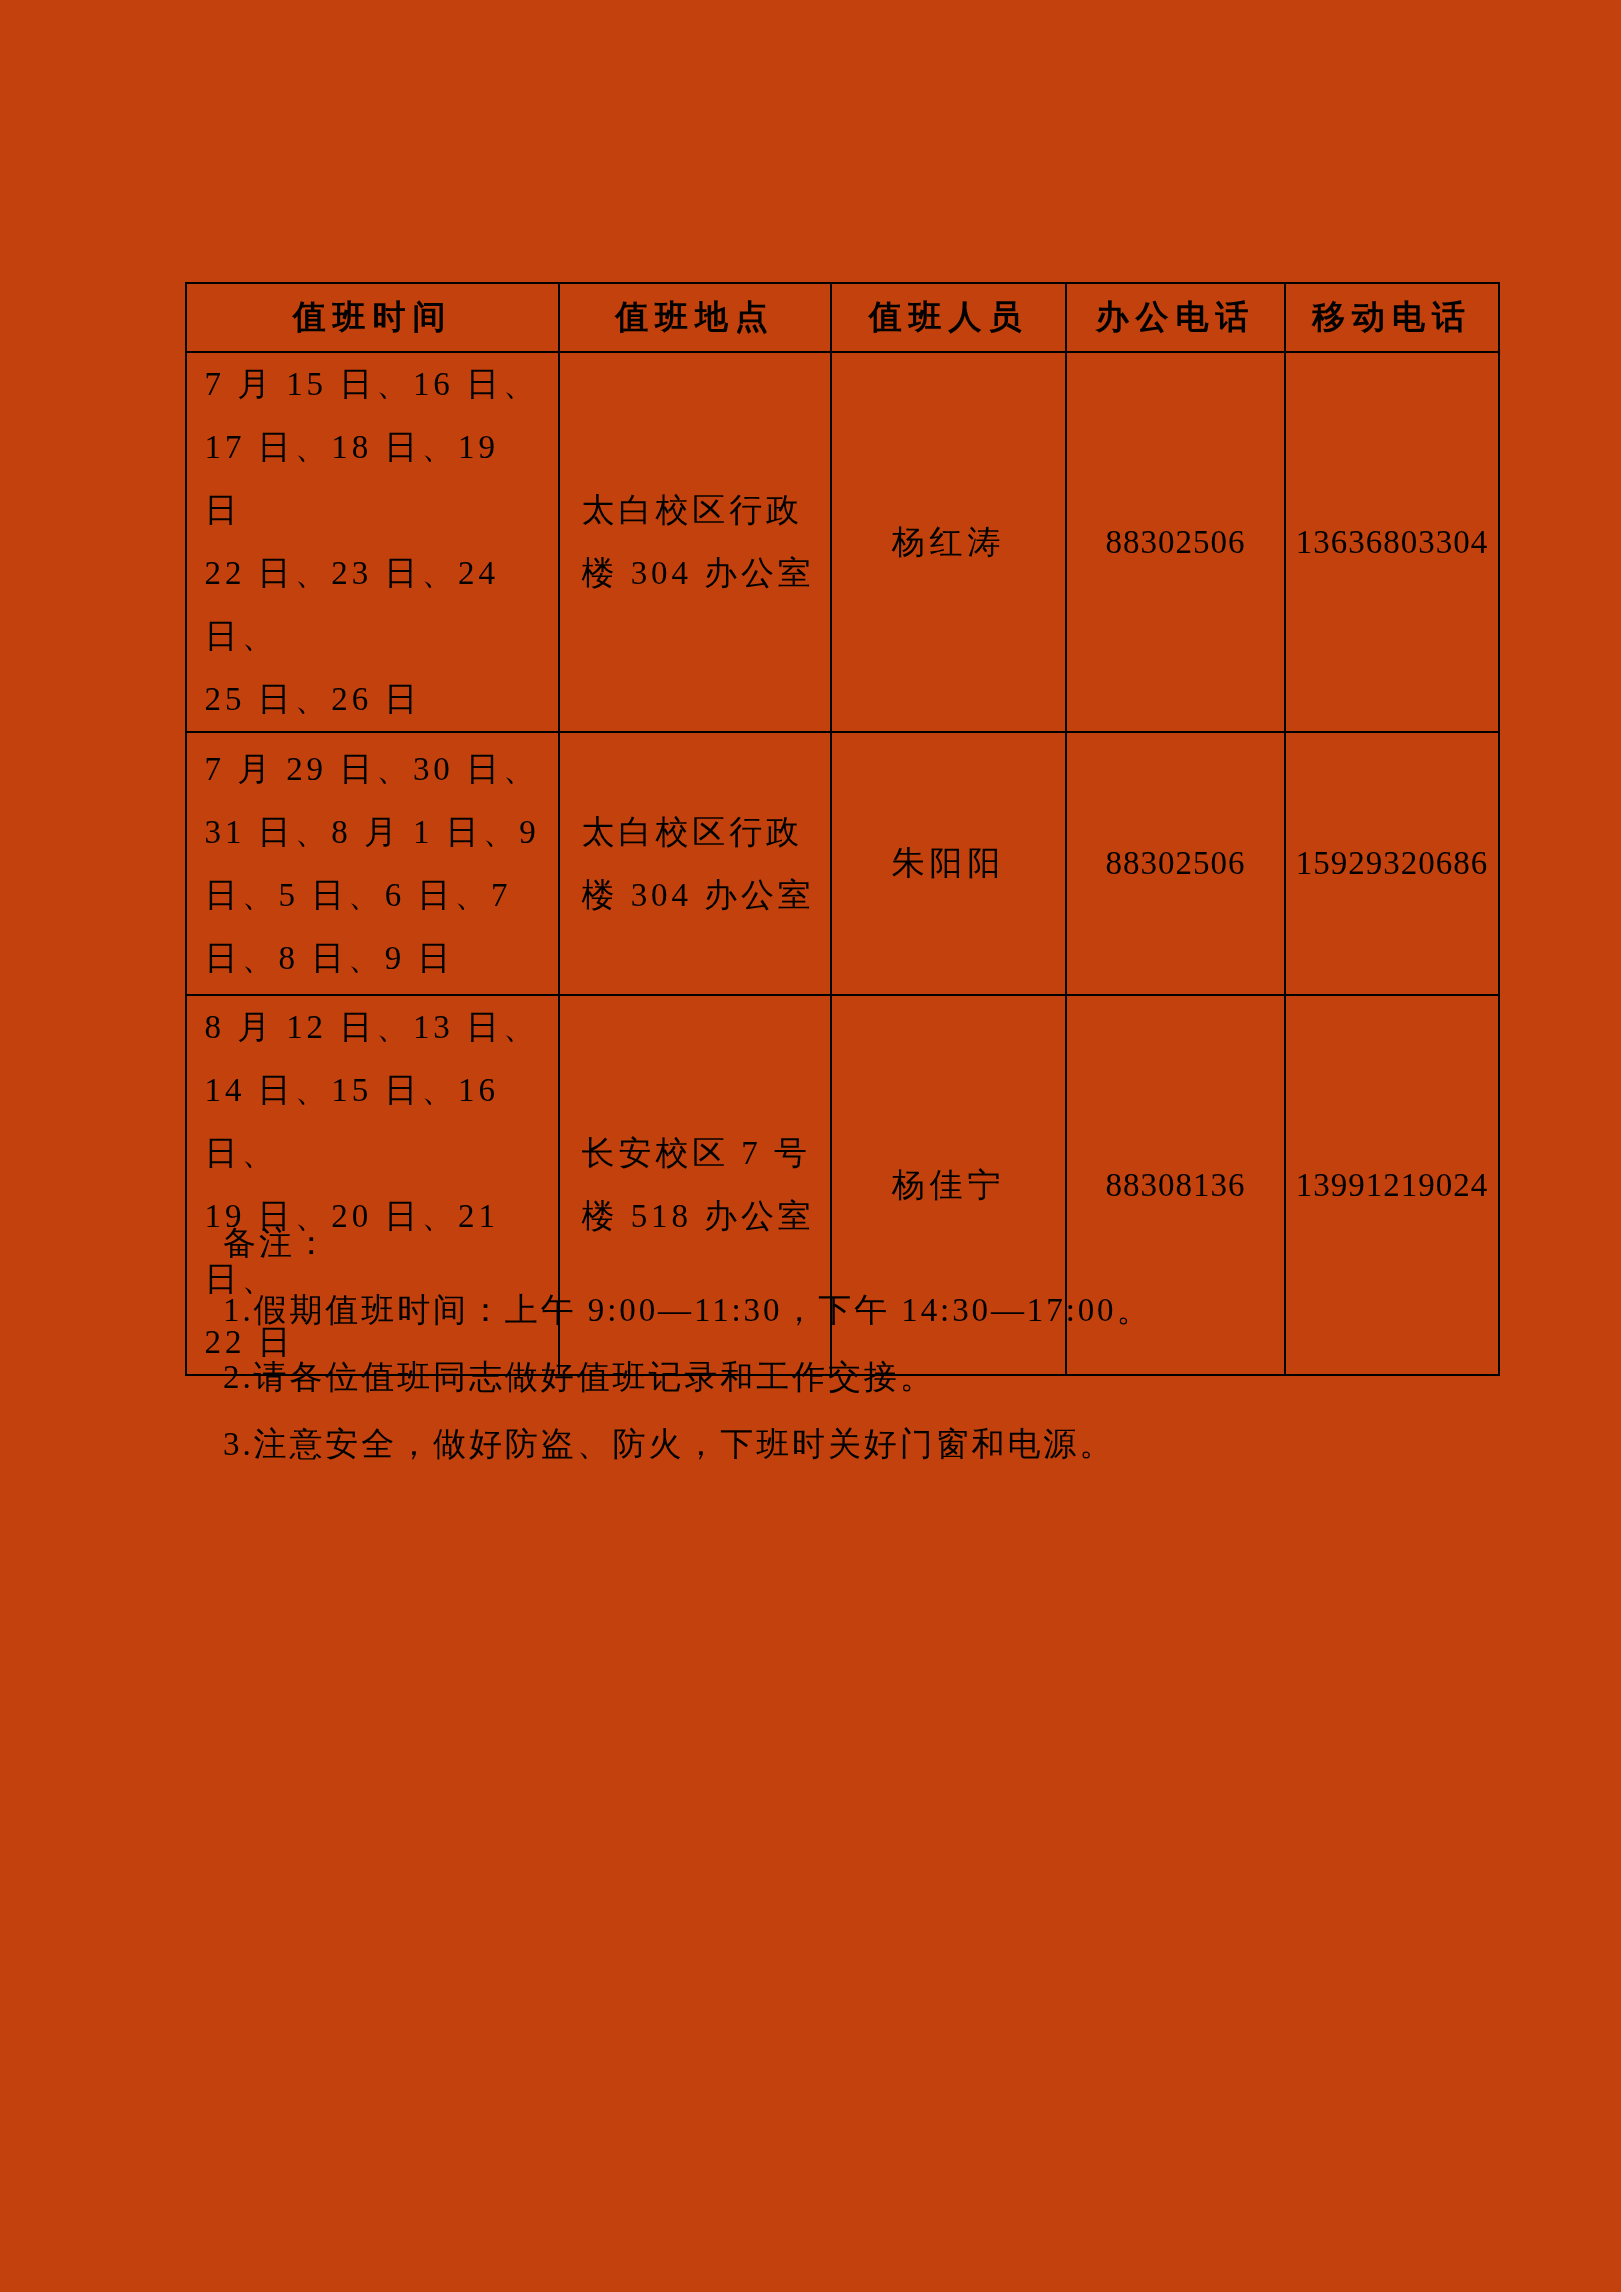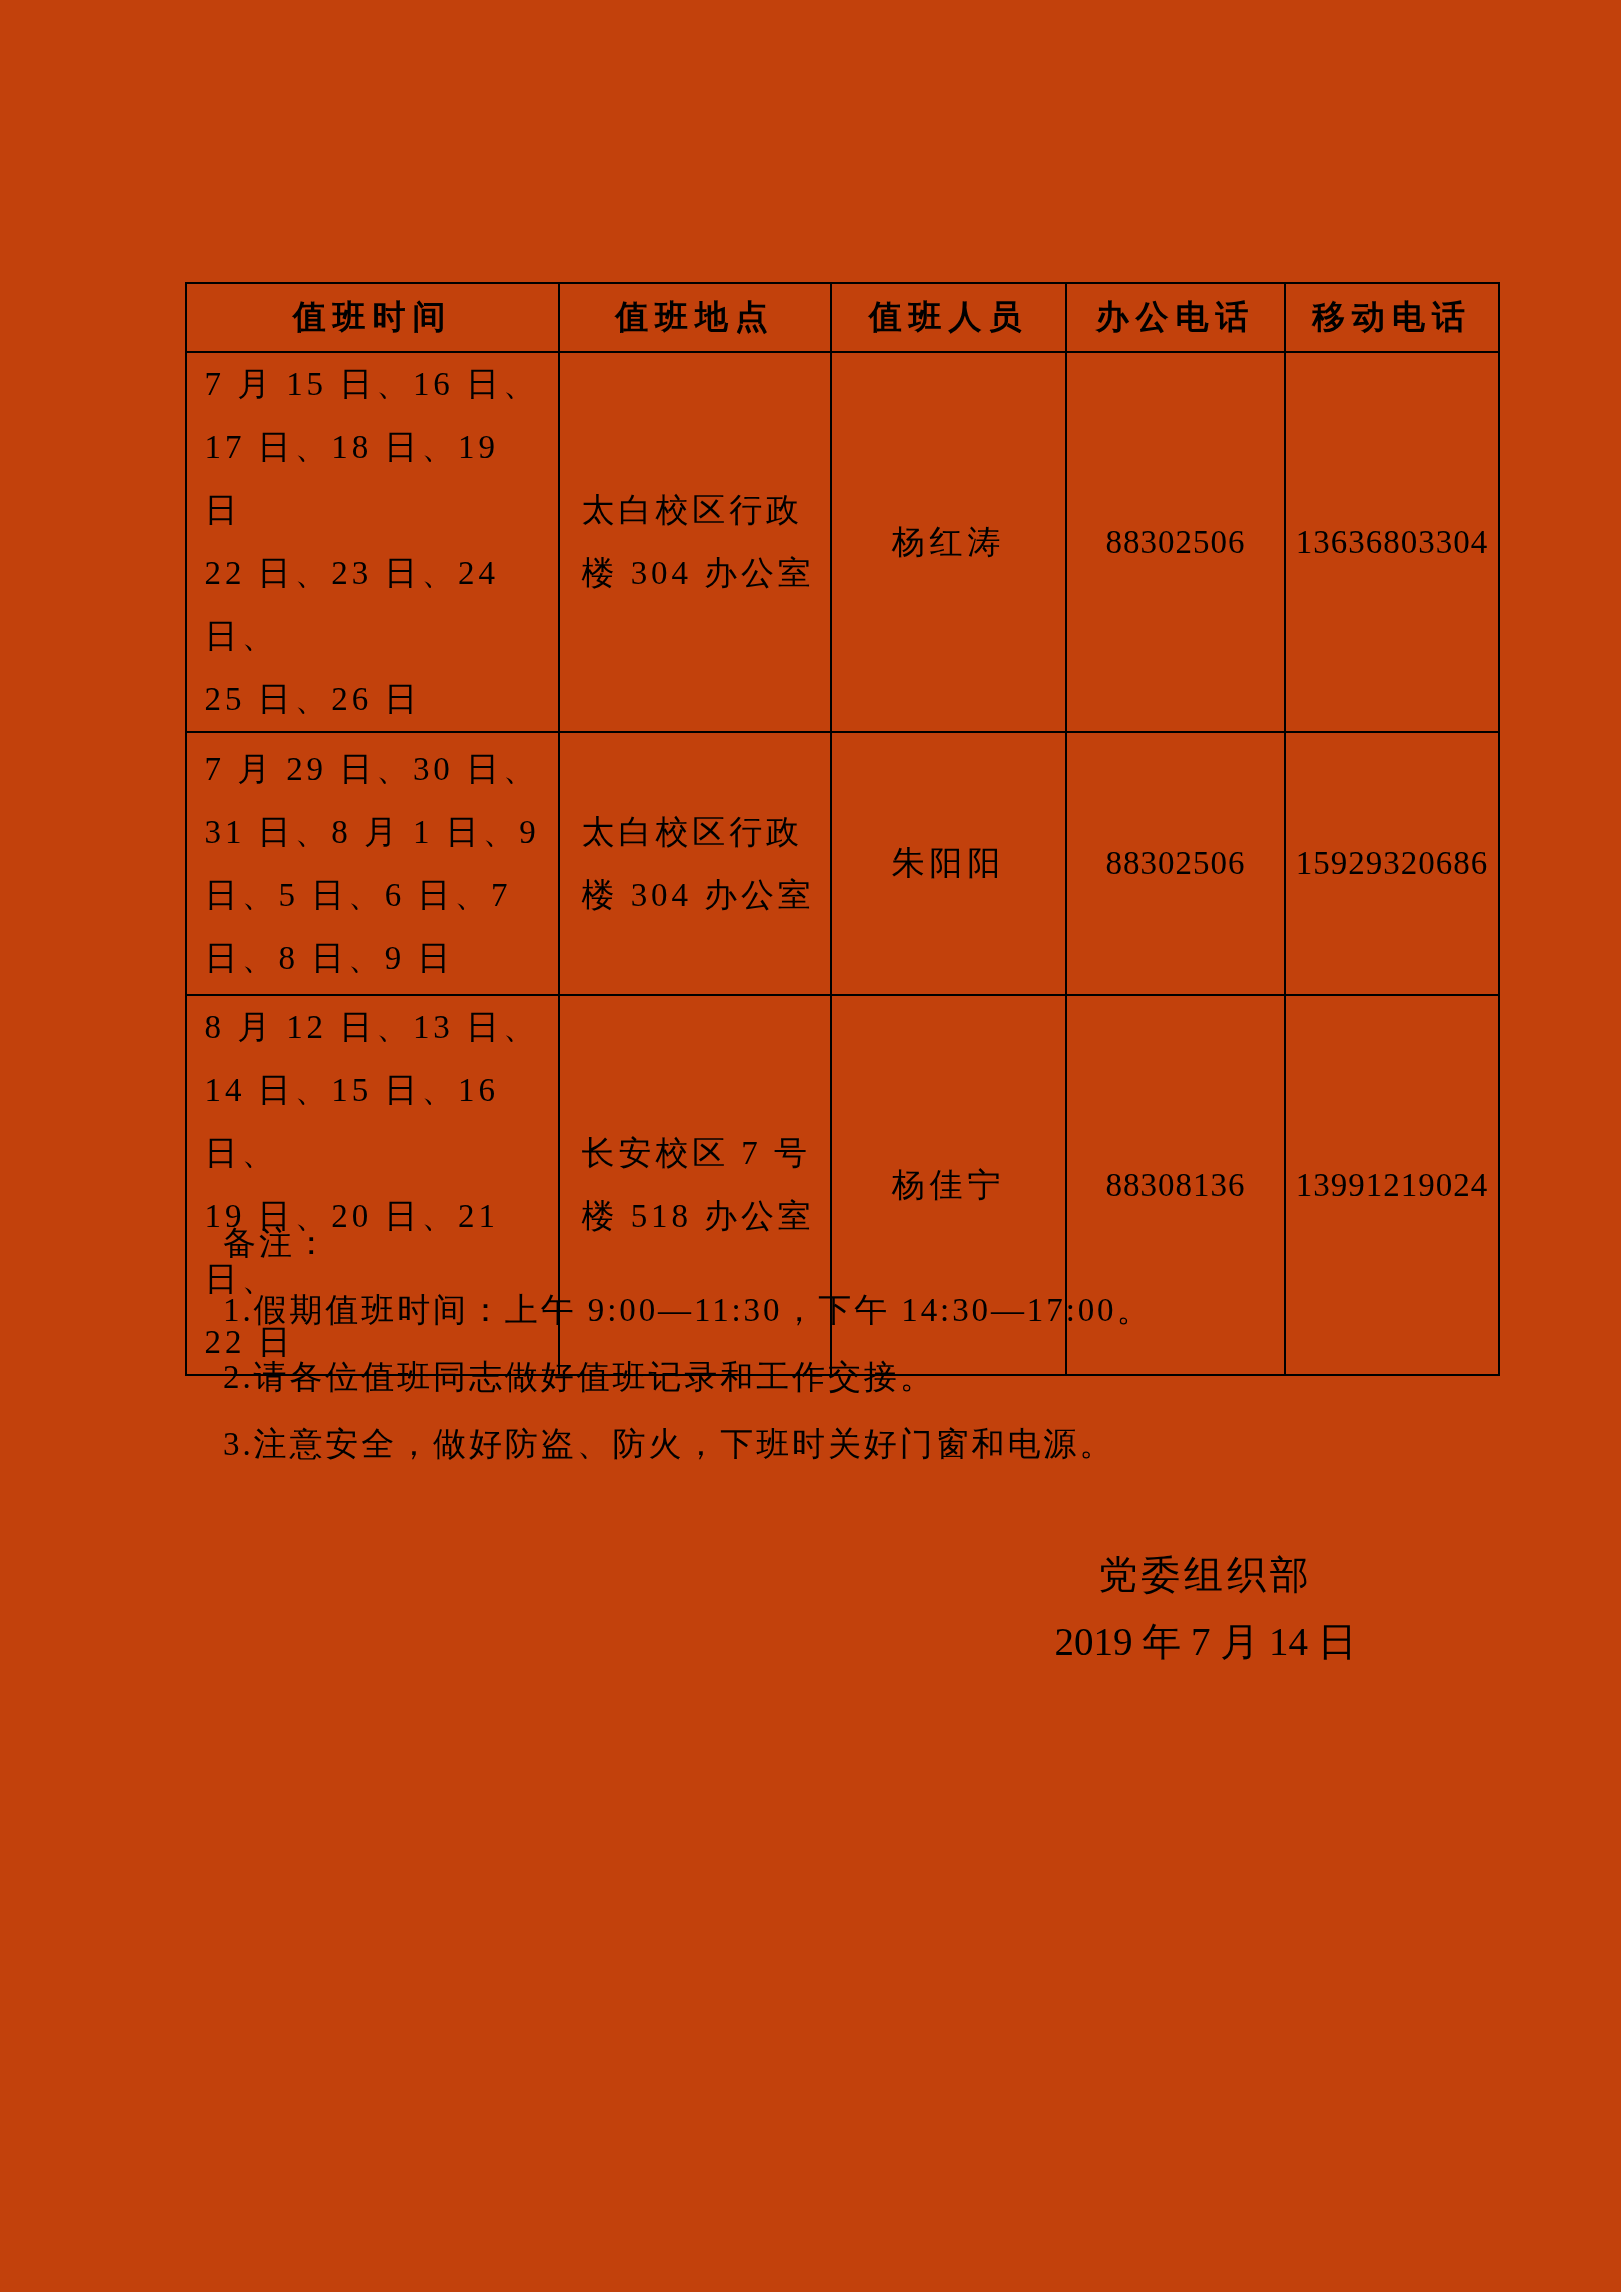--- a/index.html
+++ b/index.html
@@ -144,19 +144,15 @@
     </tbody>
   </table>
 
   <div class="notes">
     <div>备注：</div>
     <div>1.假期值班时间：上午 9:00—11:30，下午 14:30—17:00。</div>
     <div>2.请各位值班同志做好值班记录和工作交接。</div>
     <div>3.注意安全，做好防盗、防火，下班时关好门窗和电源。</div>
   </div>
 
-  <div class="signature">
-    <div class="dept">党委组织部</div>
-    <div class="date">2019 年 7 月 14 日</div>
-  </div>
 
 </div>
 
 
 </body></html>

